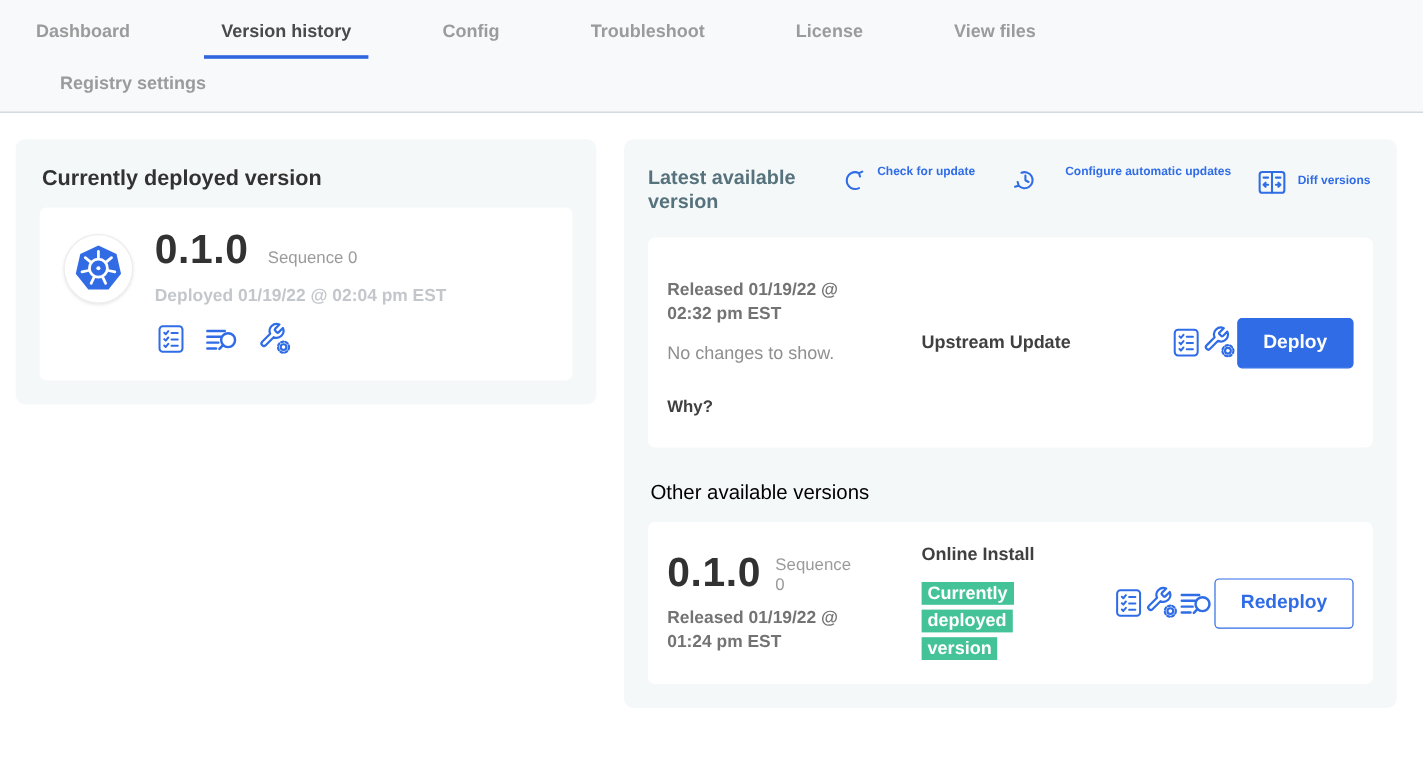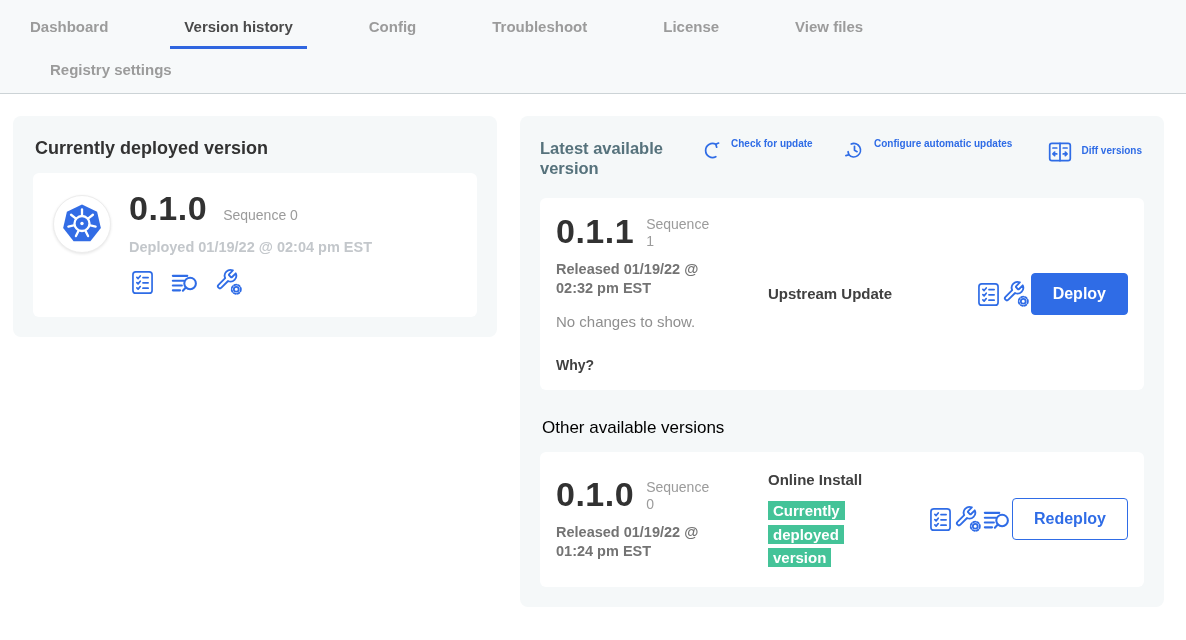--- a/index.html
+++ b/index.html
@@ -38,21 +38,21 @@
   .icon-btn { display:inline-flex; cursor:pointer; background:none; border:none; padding:0; }
 
   
   .latest-header { display:flex; align-items:flex-start; margin:2px 0 20px; }
   .latest-title { width:134px; font-size:16.5px; font-weight:700; color:#56727c;
     line-height:1.22; margin-right:26px; }
   .hdr-link { display:flex; align-items:flex-start; gap:8px; cursor:pointer; text-decoration:none; }
   .hdr-link .lbl { font-size:10px; font-weight:700; color:#2f6ce6; line-height:1.25; }
   .hdr-link svg { flex:none; margin-top:1px; }
   .link-check .lbl { width:82px; }
-  .link-auto { margin-left:30px; }
+  .link-auto { margin-left:30px;text-align:right; }
   .link-auto .lbl { width:152px; }
   .link-diff { margin-left:auto; margin-right:2px; align-items:center;text-align:right; }
   .link-diff .lbl { white-space:nowrap; }
 
   
   .version-row { display:flex; align-items:center; padding:16px 16px 16px 16px; min-height:140px; }
   .col-info { width:200px; flex:none; }
   .released { margin-top:10px; width:172px; font-size:14.5px; font-weight:700;
     color:#737373; line-height:1.35; }
   .note { margin-top:14px; font-size:15px; color:#8f8f8f; }
@@ -195,24 +195,20 @@
           <line x1="15" y1="8.3" x2="18.5" y2="8.3"></line>
           <path d="M9 13.8H5.5m0 0l1.6-1.6M5.5 13.8l1.6 1.6"></path>
           <path d="M15 13.8h3.5m0 0l-1.6-1.6m1.6 1.6-1.6 1.6"></path>
         </svg>
         <span class="lbl">Diff versions</span>
       </a>
     </header>
 
     <div class="white-card version-row" style="min-height:175px;">
       <div class="col-info">
-        <div class="ver-line">
-          <span class="ver-num">0.1.1</span>
-          <span class="seq seq-narrow">Sequence 1</span>
-        </div>
         <p class="released">Released 01/19/22 @ 02:32 pm EST</p>
         <p class="note">No changes to show.</p>
         <a class="why">Why?</a>
       </div>
       <div class="col-source">
         <p class="source">Upstream Update</p>
       </div>
       <div class="col-actions">
         <button class="icon-btn">
           <svg viewBox="0 0 24 24" width="27" height="27">

